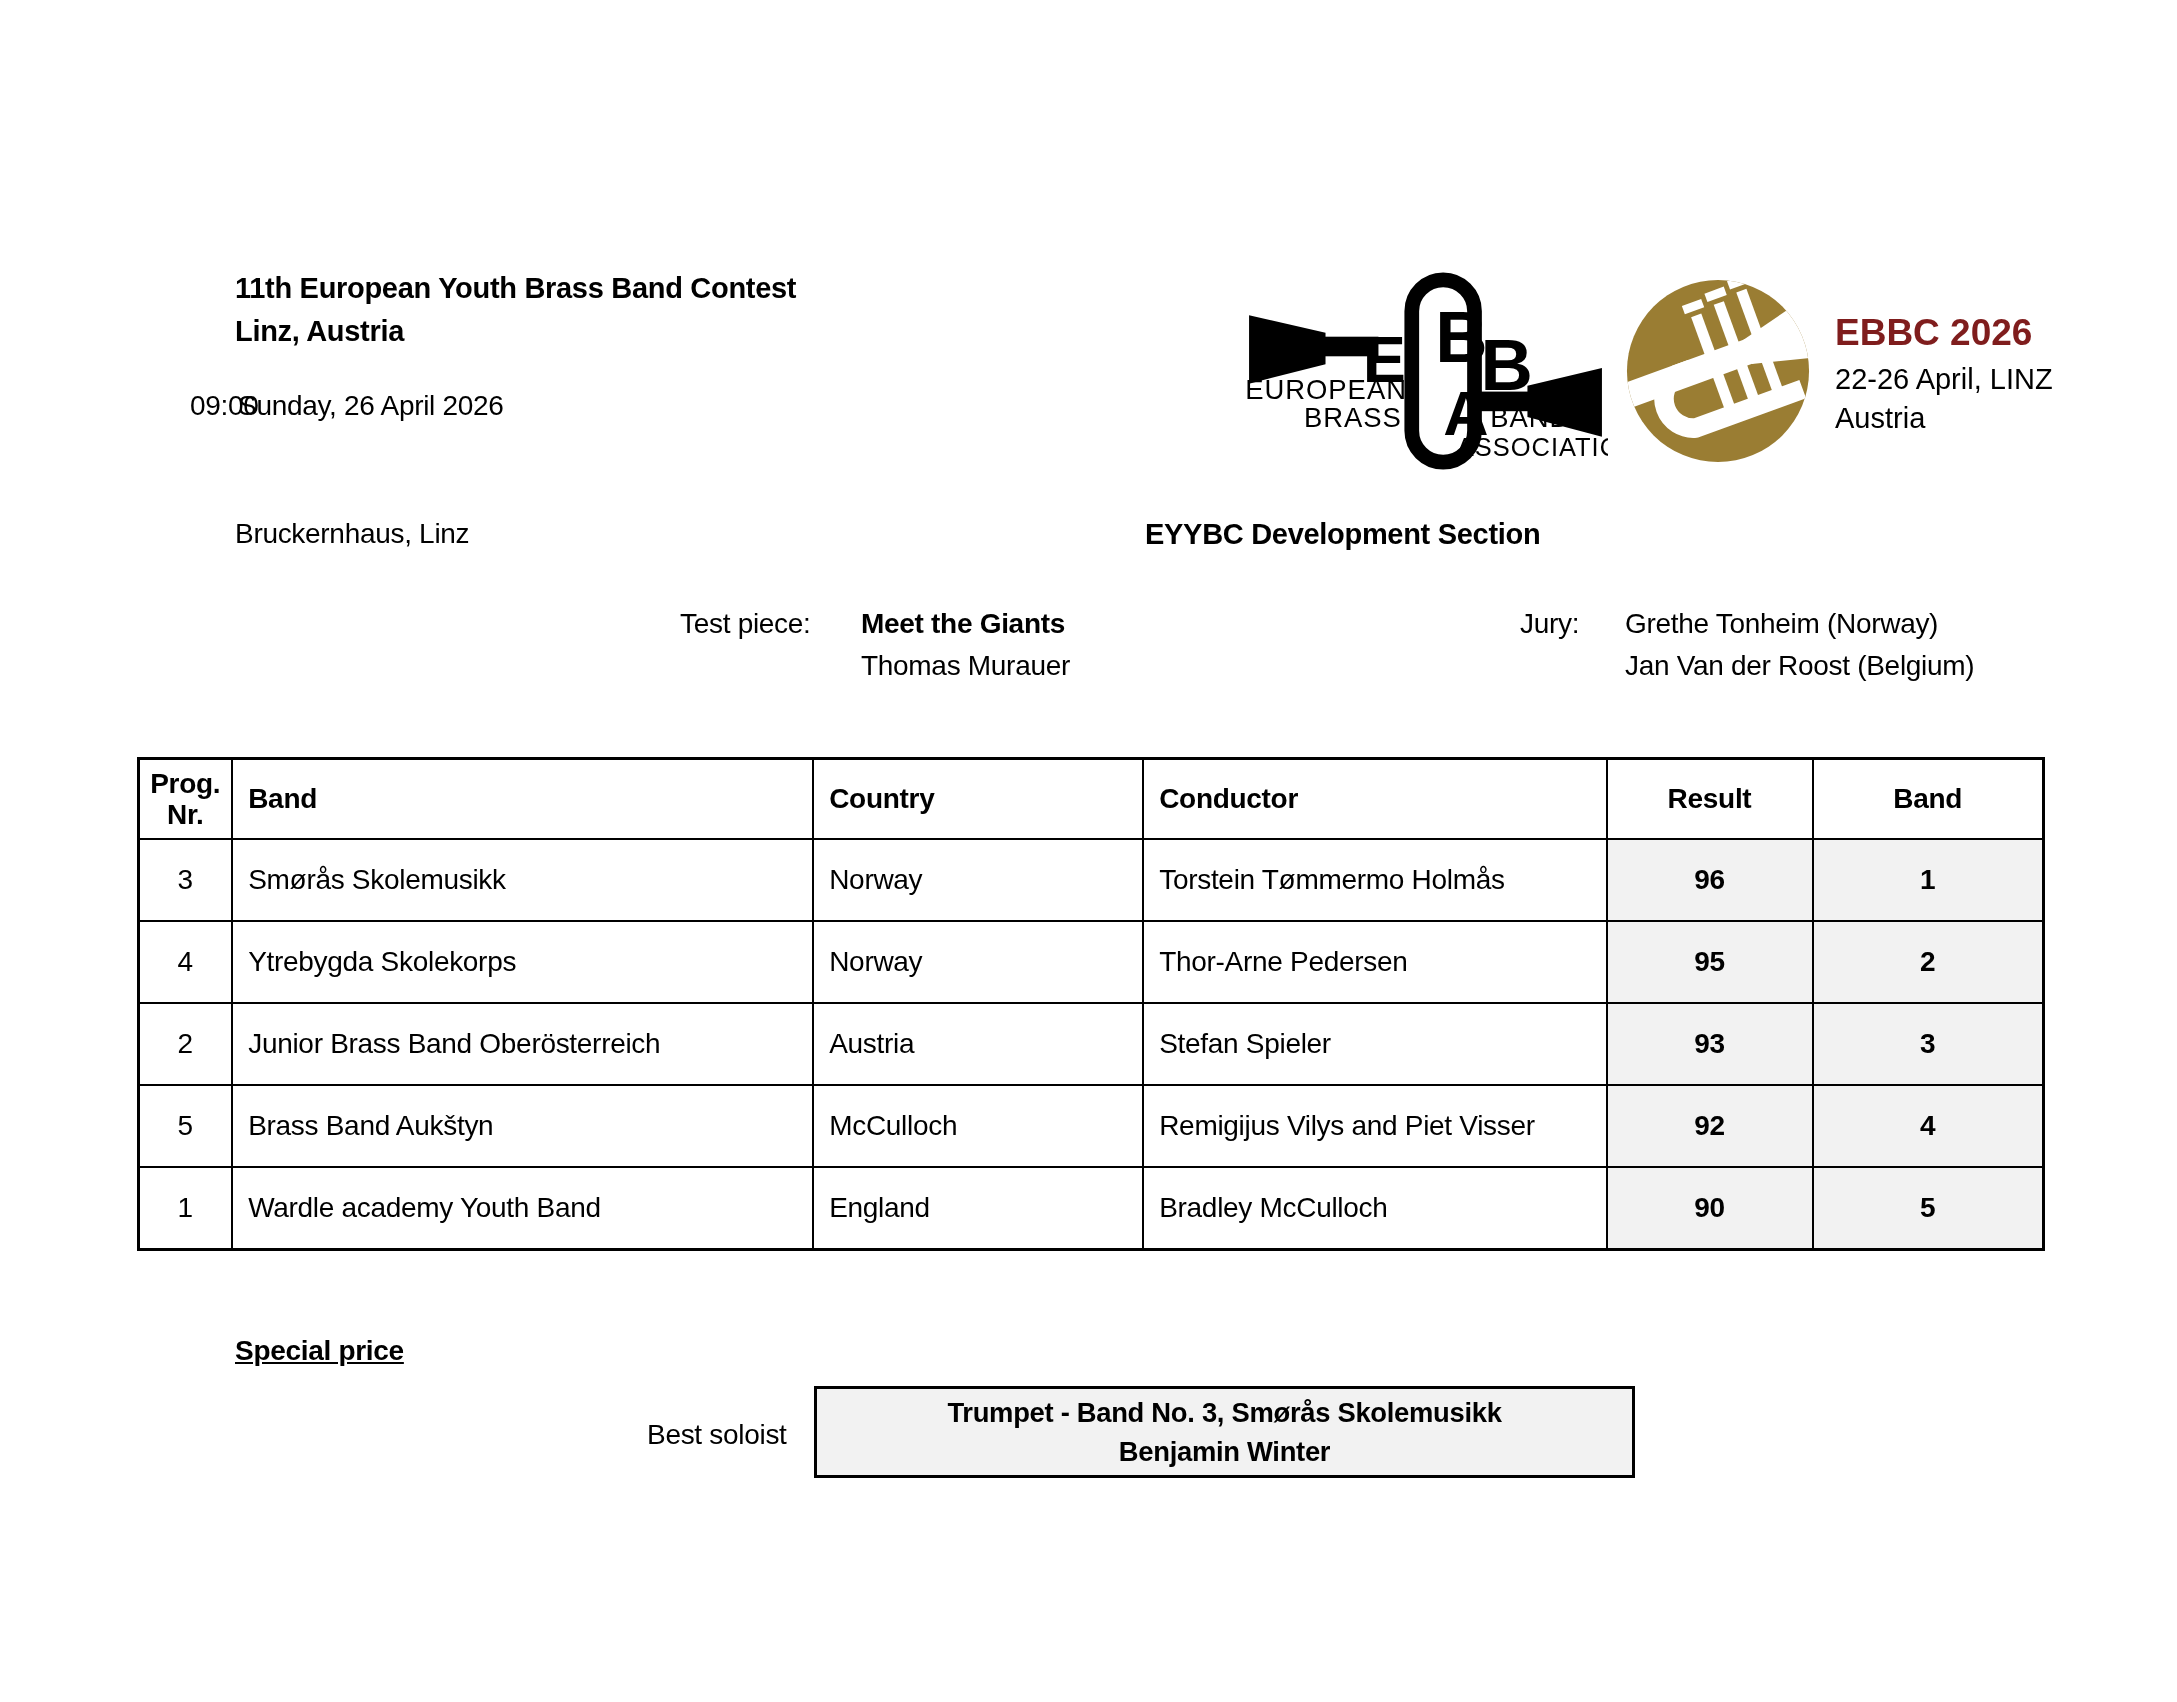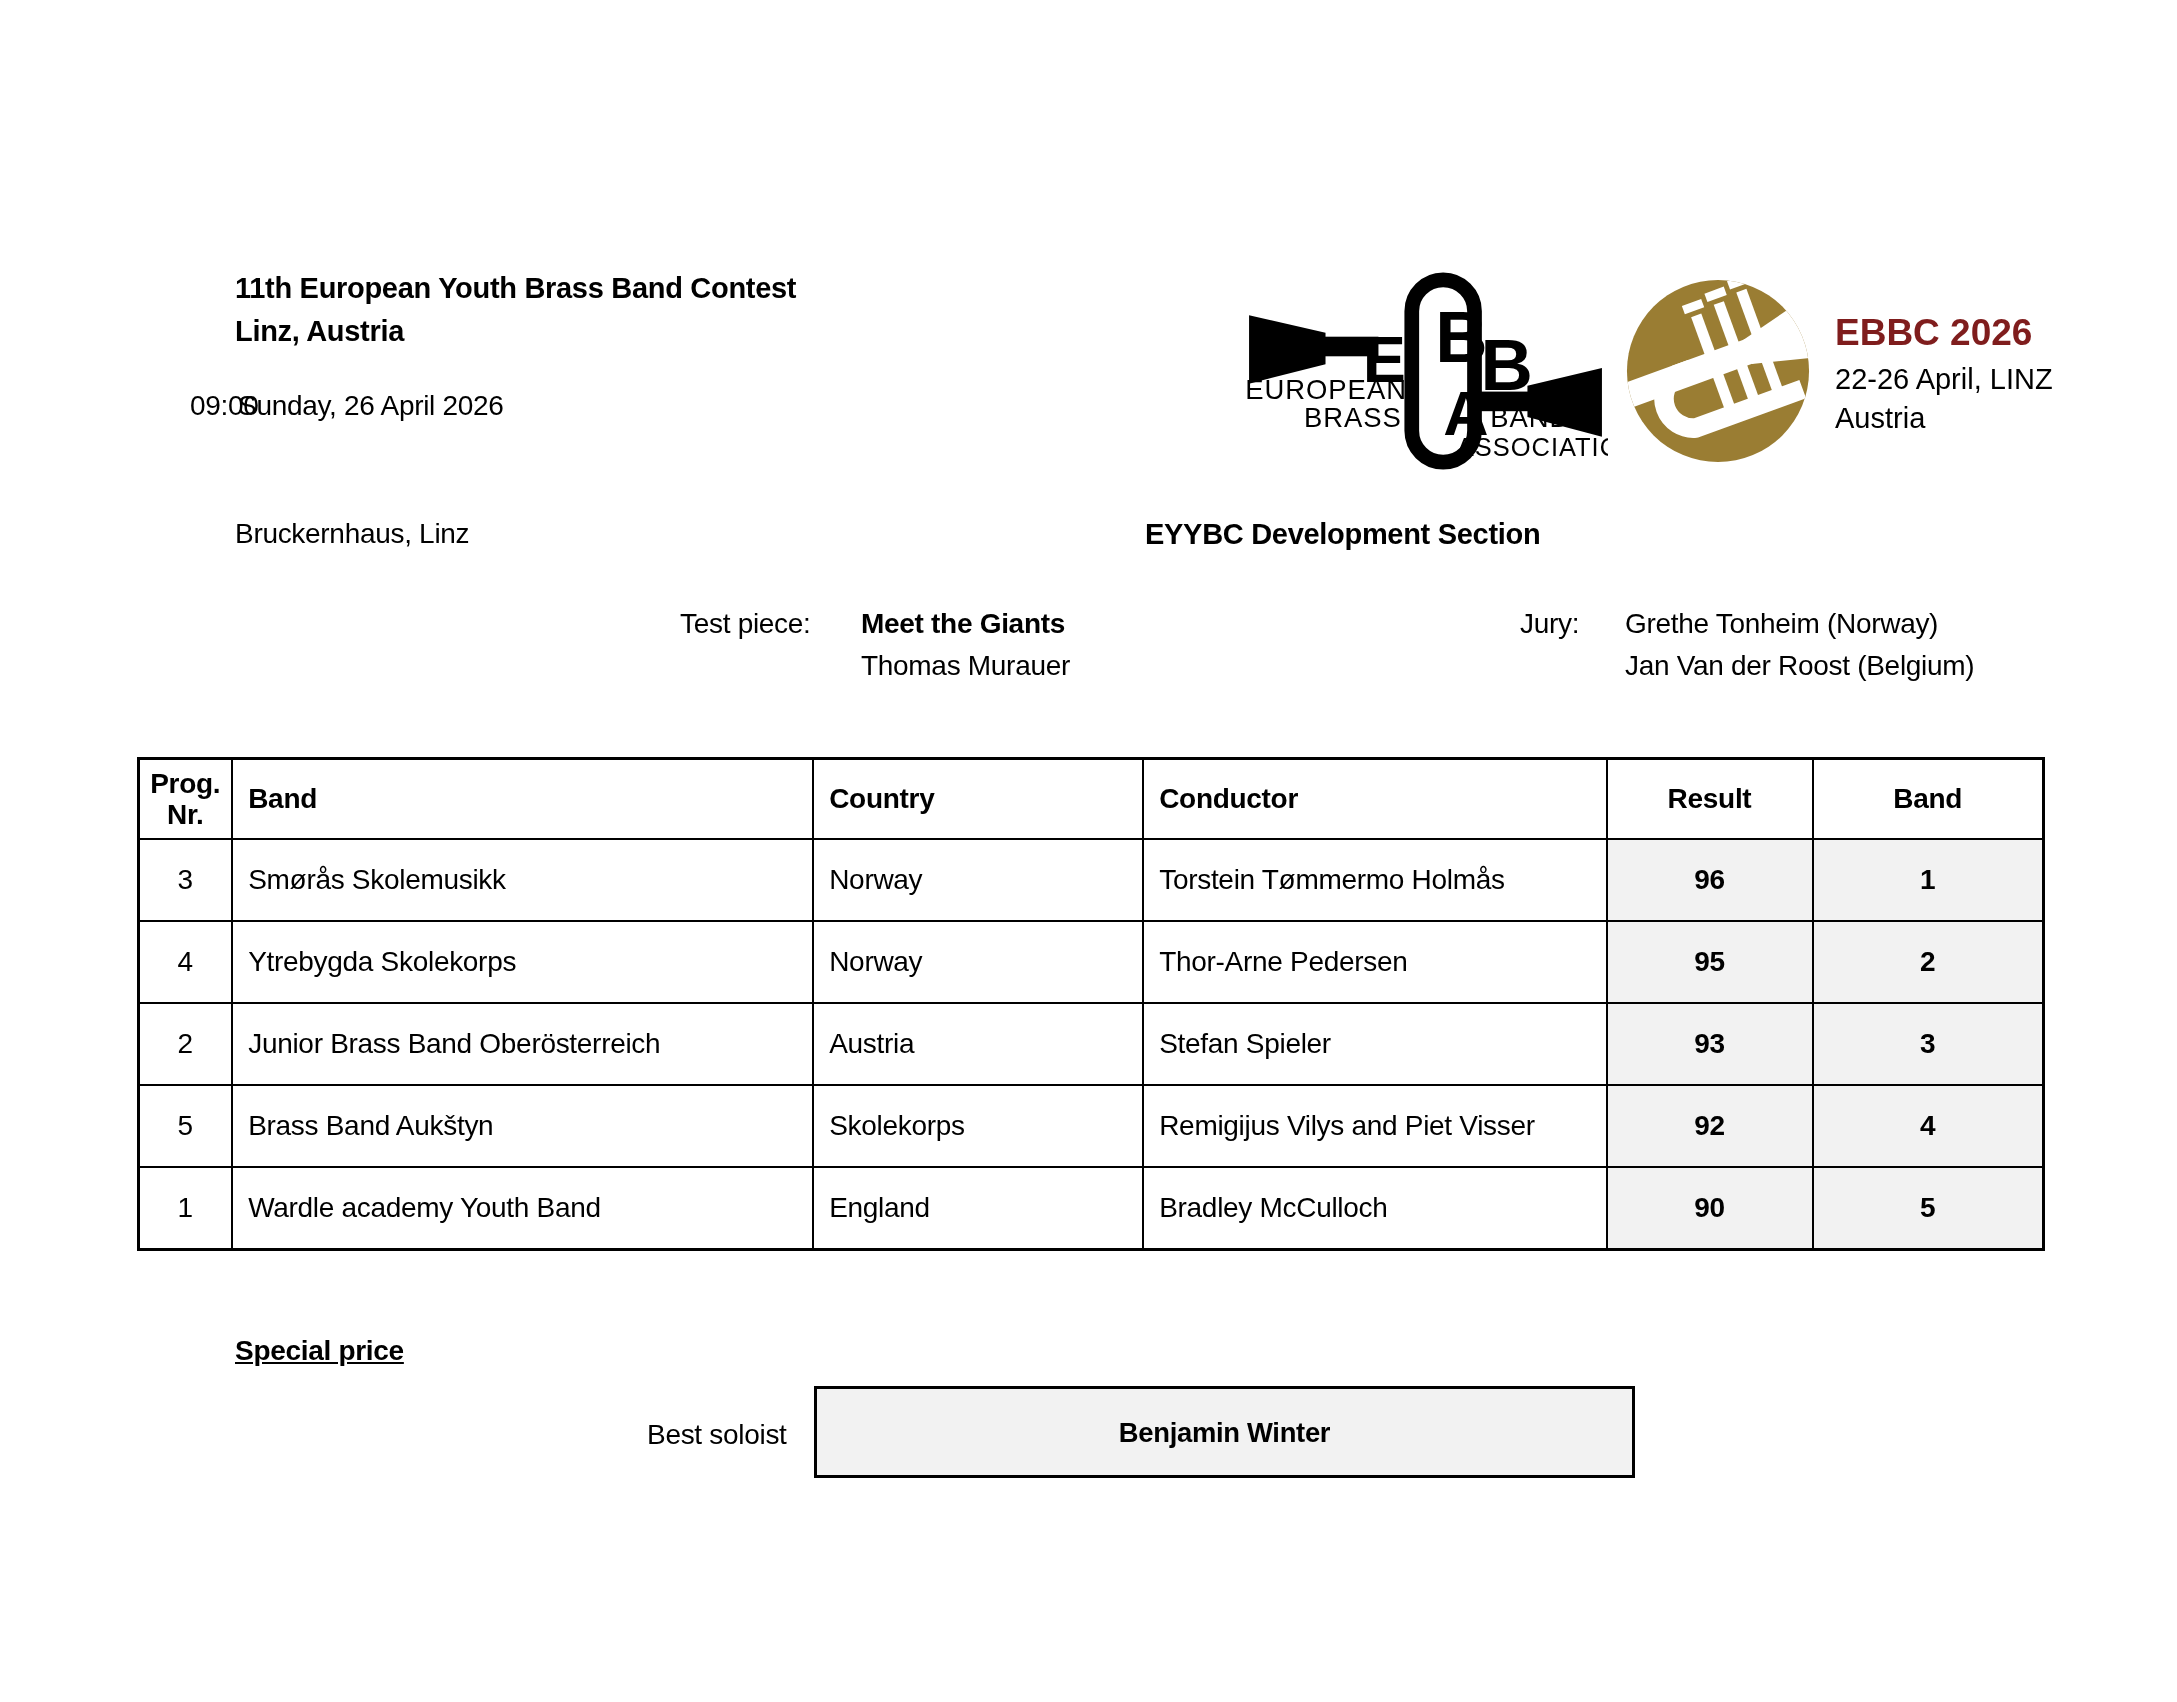--- a/index.html
+++ b/index.html
@@ -186,36 +186,37 @@
         <td class="c">2</td>
         <td>Junior Brass Band Oberösterreich</td>
         <td>Austria</td>
         <td>Stefan Spieler</td>
         <td class="c shade">93</td>
         <td class="c shade">3</td>
       </tr>
       <tr>
         <td class="c">5</td>
         <td>Brass Band Aukštyn</td>
-        <td>Skolekorps</td>
+        <td>McCulloch</td>
         <td>Remigijus Vilys and Piet Visser</td>
         <td class="c shade">92</td>
         <td class="c shade">4</td>
       </tr>
       <tr>
         <td class="c">1</td>
         <td>Wardle academy Youth Band</td>
         <td>England</td>
         <td>Bradley McCulloch</td>
         <td class="c shade">90</td>
         <td class="c shade">5</td>
       </tr>
     </tbody>
   </table>
 
   <div class="abs special-heading">Special price</div>
   <div class="abs best-soloist-label">Best soloist</div>
   <div class="abs soloist-box">
+    <div>Trumpet - Band No. 3, Smørås Skolemusikk</div>
     <div>Benjamin Winter</div>
   </div>
 
 </div>
 
 
 </body></html>

